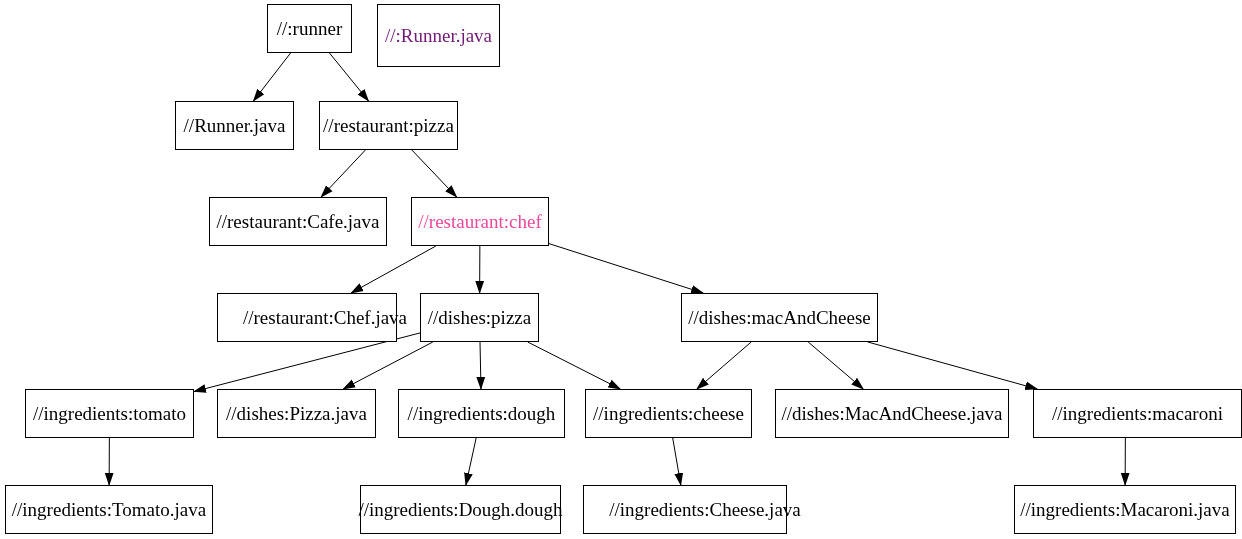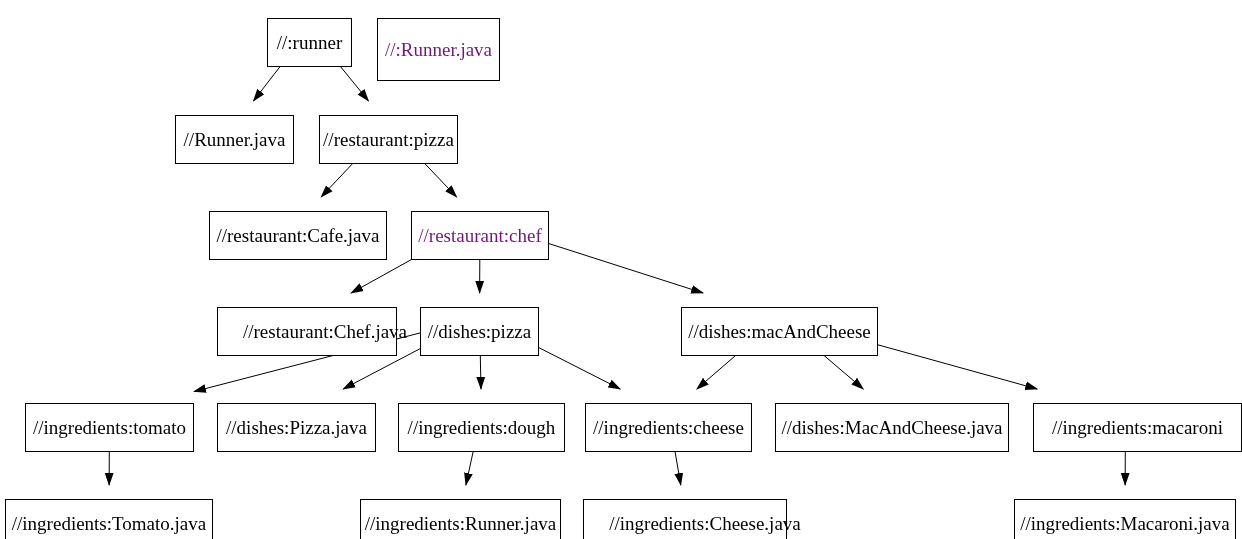--- a/index.html
+++ b/index.html
@@ -27,21 +27,20 @@
     box-sizing: border-box;
     border: 1px solid #000000;
     background: #ffffff;
     color: #000000;
     display: flex;
     align-items: center;
     justify-content: center;
     font-size: 19px;
     line-height: 1;
     white-space: nowrap;
-    margin-top: 14px;
   }
 </style>
 </head>
 <body>
 
 <div class="graph-canvas">
   <svg class="edges-layer" width="1242" height="539" viewBox="0 0 1242 539" xmlns="http://www.w3.org/2000/svg">
     <defs>
       <marker id="arrowhead" markerUnits="userSpaceOnUse" markerWidth="13" markerHeight="10" refX="12" refY="5" orient="auto">
         <polygon points="0,0.6 13,5 0,9.4" fill="#000000"></polygon>
@@ -67,28 +66,28 @@
         <line x1="672.7109375" y1="438" x2="680.7890625" y2="485" stroke="#000000" stroke-width="1" marker-end="url(#arrowhead)"></line>
         <line x1="1125.3723958333333" y1="438" x2="1125.1276041666667" y2="485" stroke="#000000" stroke-width="1" marker-end="url(#arrowhead)"></line>
       </g>
   </svg>
   <div id="nodes-layer">
       <div class="node" style="left: 267px; top: 4px; width: 85px; height: 49px; border-color: rgb(0, 0, 0); background: rgb(255, 255, 255); color: rgb(0, 0, 0);">//:runner</div>
       <div class="node" style="left: 377px; top: 4px; width: 123px; height: 63px; border-color: rgb(0, 0, 0); background: rgb(255, 255, 255); color: #701a75;">//:Runner.java</div>
       <div class="node" style="left: 175px; top: 101px; width: 119px; height: 49px; border-color: rgb(0, 0, 0); background: rgb(255, 255, 255); color: rgb(0, 0, 0);">//Runner.java</div>
       <div class="node" style="left: 319px; top: 101px; width: 139px; height: 49px; border-color: rgb(0, 0, 0); background: rgb(255, 255, 255); color: rgb(0, 0, 0);">//restaurant:pizza</div>
       <div class="node" style="left: 209px; top: 197px; width: 178px; height: 49px; border-color: rgb(0, 0, 0); background: rgb(255, 255, 255); color: rgb(0, 0, 0);">//restaurant:Cafe.java</div>
-      <div class="node" style="left: 411px; top: 197px; width: 138px; height: 49px; border-color: rgb(0, 0, 0); background: rgb(255, 255, 255); color: #701a75;">//restaurant:chef</div>
+      <div class="node" style="left: 411px; top: 197px; width: 138px; height: 49px; border-color: rgb(0, 0, 0); background: rgb(255, 255, 255); color: #ec4899;">//restaurant:chef</div>
       <div class="node" style="left: 217px; top: 293px; width: 180px; height: 49px; border-color: rgb(0, 0, 0); background: rgb(255, 255, 255); color: rgb(0, 0, 0); padding-left: 36px;">//restaurant:Chef.java</div>
       <div class="node" style="left: 420px; top: 293px; width: 119px; height: 49px; border-color: rgb(0, 0, 0); background: rgb(255, 255, 255); color: rgb(0, 0, 0);">//dishes:pizza</div>
       <div class="node" style="left: 681px; top: 293px; width: 197px; height: 49px; border-color: rgb(0, 0, 0); background: rgb(255, 255, 255); color: rgb(0, 0, 0);">//dishes:macAndCheese</div>
       <div class="node" style="left: 25px; top: 389px; width: 169px; height: 49px; border-color: rgb(0, 0, 0); background: rgb(255, 255, 255); color: rgb(0, 0, 0);">//ingredients:tomato</div>
       <div class="node" style="left: 217px; top: 389px; width: 159px; height: 49px; border-color: rgb(0, 0, 0); background: rgb(255, 255, 255); color: rgb(0, 0, 0);">//dishes:Pizza.java</div>
       <div class="node" style="left: 398px; top: 389px; width: 167px; height: 49px; border-color: rgb(0, 0, 0); background: rgb(255, 255, 255); color: rgb(0, 0, 0);">//ingredients:dough</div>
       <div class="node" style="left: 585px; top: 389px; width: 167px; height: 49px; border-color: rgb(0, 0, 0); background: rgb(255, 255, 255); color: rgb(0, 0, 0);">//ingredients:cheese</div>
       <div class="node" style="left: 775px; top: 389px; width: 234px; height: 49px; border-color: rgb(0, 0, 0); background: rgb(255, 255, 255); color: rgb(0, 0, 0);">//dishes:MacAndCheese.java</div>
       <div class="node" style="left: 1033px; top: 389px; width: 209px; height: 49px; border-color: rgb(0, 0, 0); background: rgb(255, 255, 255); color: rgb(0, 0, 0);">//ingredients:macaroni</div>
       <div class="node" style="left: 5px; top: 485px; width: 208px; height: 49px; border-color: rgb(0, 0, 0); background: rgb(255, 255, 255); color: rgb(0, 0, 0);">//ingredients:Tomato.java</div>
-      <div class="node" style="left: 360px; top: 485px; width: 201px; height: 49px; border-color: rgb(0, 0, 0); background: rgb(255, 255, 255); color: rgb(0, 0, 0);">//ingredients:Runner.java</div>
+      <div class="node" style="left: 360px; top: 485px; width: 201px; height: 49px; border-color: rgb(0, 0, 0); background: rgb(255, 255, 255); color: rgb(0, 0, 0);">//ingredients:Dough.dough</div>
       <div class="node" style="left: 583px; top: 485px; width: 204px; height: 49px; border-color: rgb(0, 0, 0); background: rgb(255, 255, 255); color: rgb(0, 0, 0); padding-left: 40px;">//ingredients:Cheese.java</div>
       <div class="node" style="left: 1014px; top: 485px; width: 222px; height: 49px; border-color: rgb(0, 0, 0); background: rgb(255, 255, 255); color: rgb(0, 0, 0);">//ingredients:Macaroni.java</div>
     </div>
 </div>
 
 </body></html>

